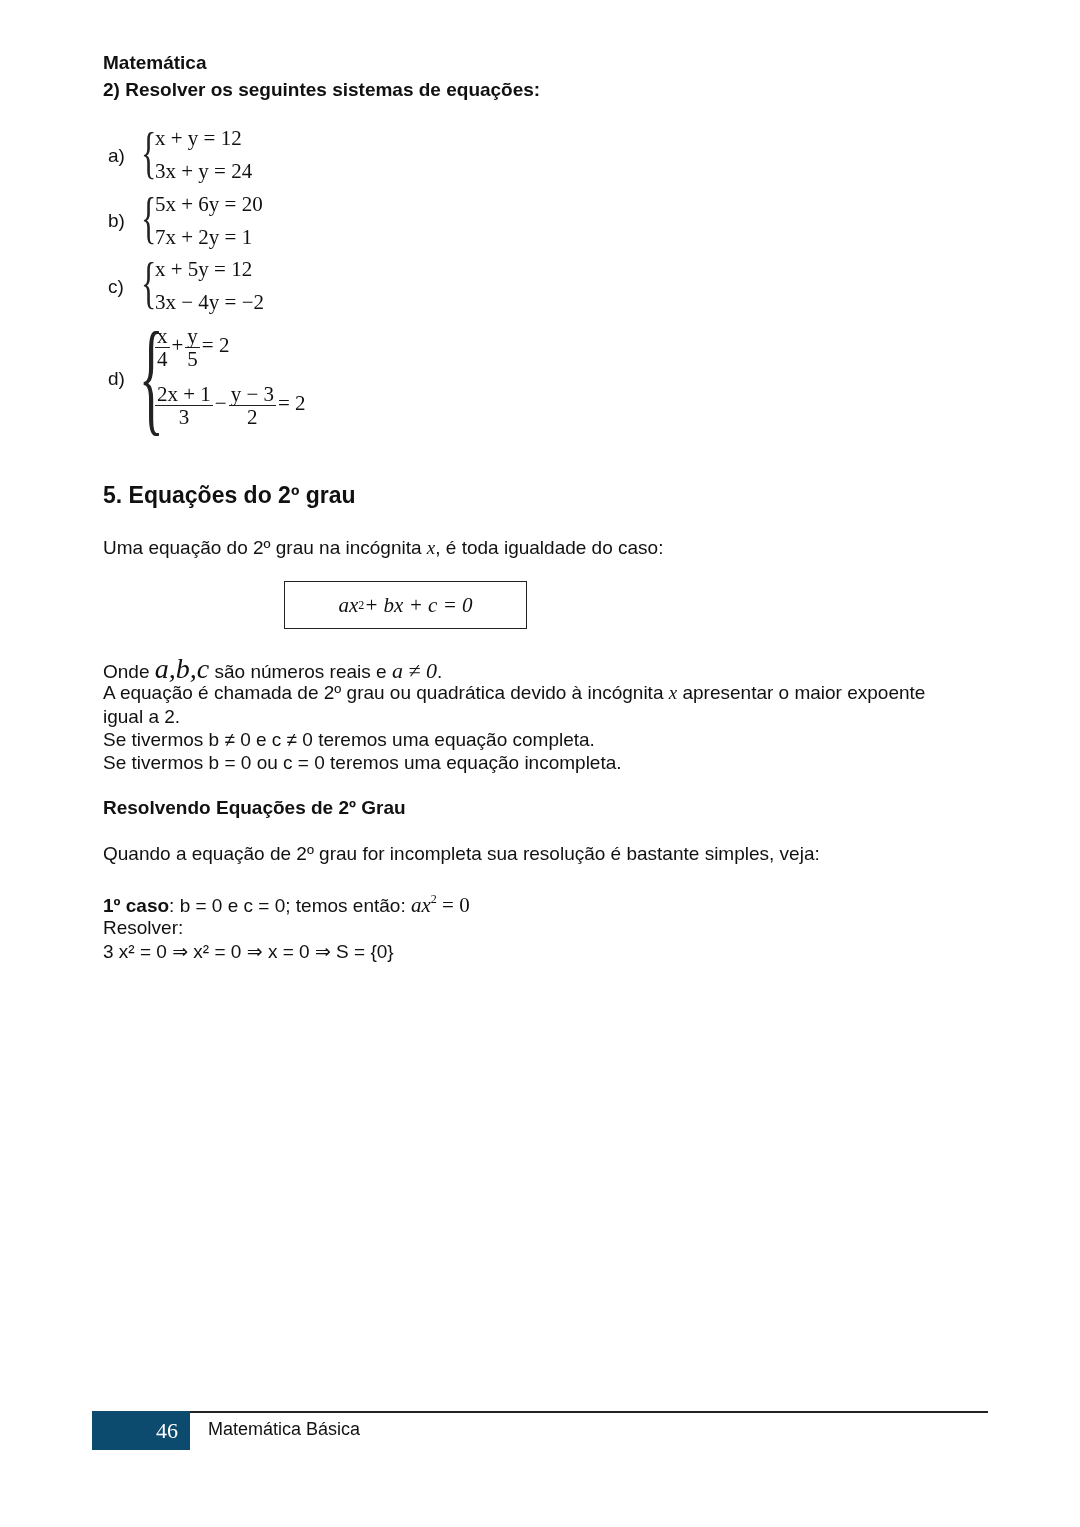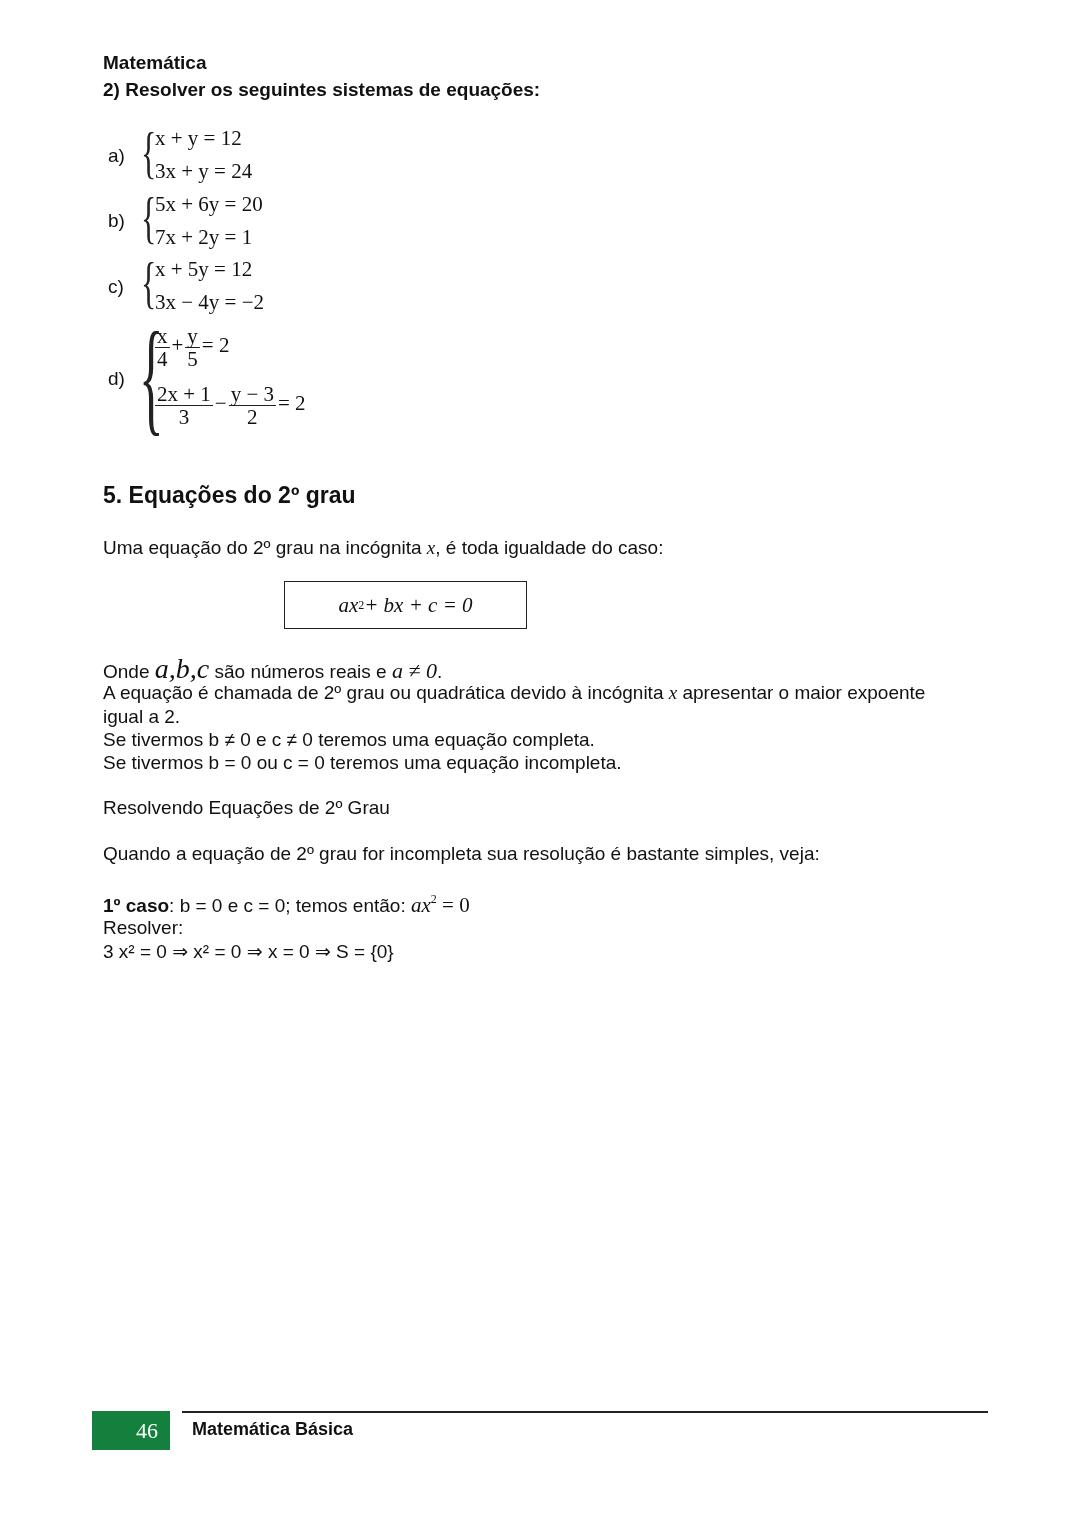--- a/index.html
+++ b/index.html
@@ -23,29 +23,29 @@
 
   .section-title { left: 103px; top: 482px; font-size: 23px; font-weight: bold; }
   .p { left: 103px; font-size: 19px; white-space: nowrap; }
   .formula-box {
     left: 284px; top: 581px; width: 243px; height: 48px;
     border: 1.5px solid #222; box-sizing: border-box;
     display: flex; align-items: center; justify-content: center;
     font-family: "Liberation Serif", serif; font-size: 21px;
   }
   sup { font-size: 12px; vertical-align: 9px; line-height: 0; }
-  .sub-title { left: 103px; top: 797px; font-weight: normal; font-size: 19px; }
+  .sub-title { left: 103px; top: 797px; font-weight: bold; font-size: 19px; }
 
   .footer-line { left: 182px; top: 1411px; width: 806px; height: 2px; background: #222; }
   .footer-box {
-    left: 92px; top: 1411px; width: 78px; height: 39px; background: #15803d;
+    left: 92px; top: 1411px; width: 98px; height: 39px; background: #0c4a6e;
     color: #fff; font-family: "Liberation Serif", serif; font-size: 22px;
     display: flex; align-items: center; justify-content: flex-end; padding-right: 12px; box-sizing: border-box;
   }
-  .footer-text { left: 192px; top: 1419px; font-size: 18px; font-weight: bold; }
+  .footer-text { left: 208px; top: 1419px; font-size: 18px; }
 </style>
 </head>
 <body>
 
 <div class="abs header-subject">Matemática</div>
 <div class="abs exercise-title">2) Resolver os seguintes sistemas de equações:</div>
 
 <div class="abs sys-label" style="top:145px">a)</div>
 <div class="abs brace" style="left:141px; top:124px; font-size:58px; line-height:58px; transform:scaleX(0.55); transform-origin:left;">{</div>
 <div class="abs eq-line" style="left:155px; top:126px">x + y = 12</div>

